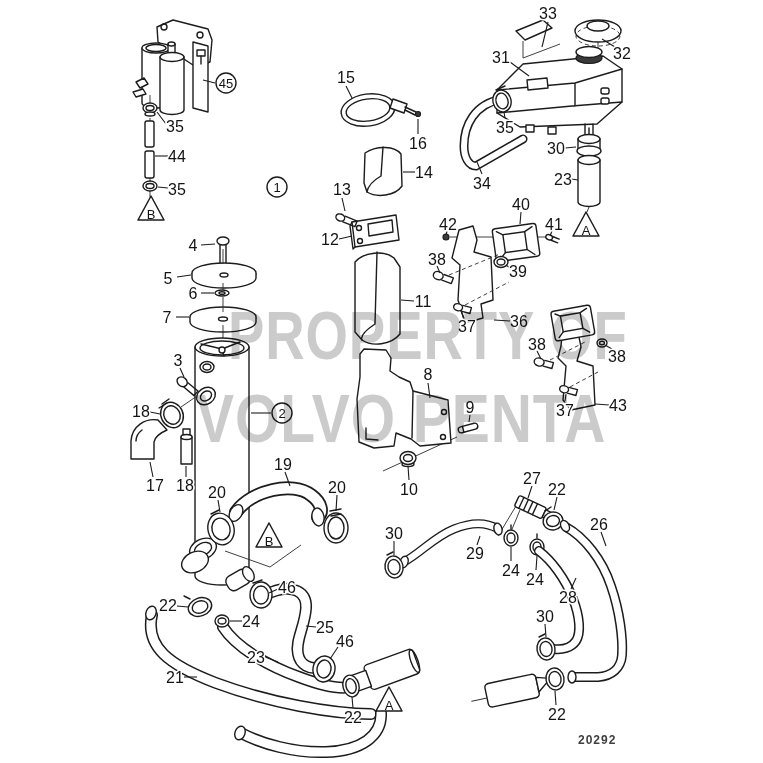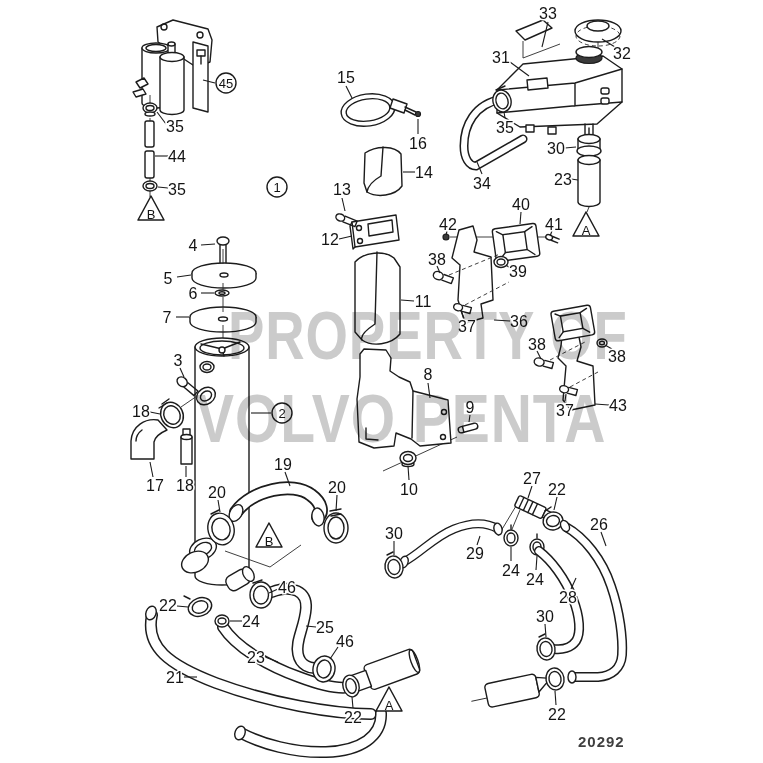--- a/index.html
+++ b/index.html
@@ -7,21 +7,21 @@
   svg{position:absolute;left:0;top:0;}
   .ln{stroke:#1c1c1c;stroke-width:1.4;fill:none;stroke-linecap:round;stroke-linejoin:round;}
   .fw{stroke:#1c1c1c;stroke-width:1.4;fill:#ffffff;stroke-linejoin:round;}
   .fd{stroke:#1c1c1c;stroke-width:1.2;fill:#3a3a3a;}
   .thin{stroke:#2a2a2a;stroke-width:0.9;fill:none;}
   .dash{stroke:#2a2a2a;stroke-width:0.9;fill:none;stroke-dasharray:4 3;}
   .watermark{position:absolute;color:#c2c2c2;mix-blend-mode:multiply;opacity:.85;
     font-weight:700;font-size:62px;letter-spacing:1px;white-space:nowrap;
     transform-origin:left top;transform:scale(.88,1.12);pointer-events:none;}
   .wm2{transform:scale(.92,1.12);}
-  .drawno{position:absolute;left:578px;top:733px;font-size:15px;font-weight:700;color:#3f3f3f;letter-spacing:1px;}
+  .drawno{position:absolute;left:578px;top:733px;font-size:12px;font-weight:700;color:#3f3f3f;letter-spacing:1px;}
 </style>
 </head>
 <body>
 
 <div class="stage">
 
 <svg width="763" height="763" viewBox="0 0 763 763">
 
   <g>
     <path class="fw" d="M157,27 L173,20 L208,29 L212,40 L210,62 L196,67 L158,42 Z"></path>

